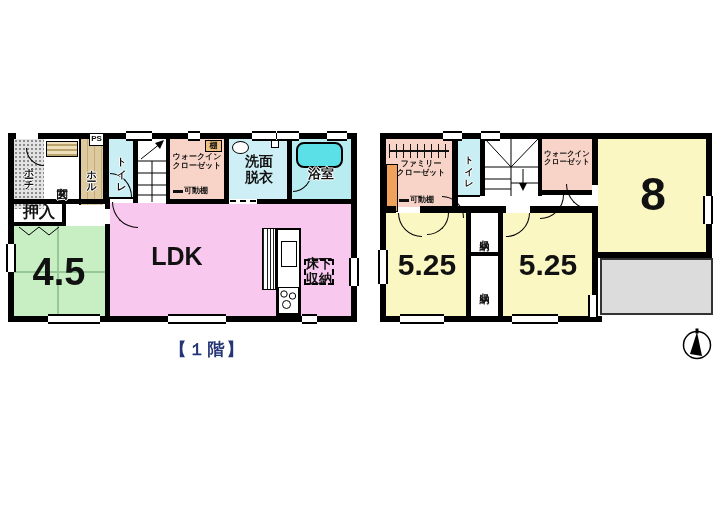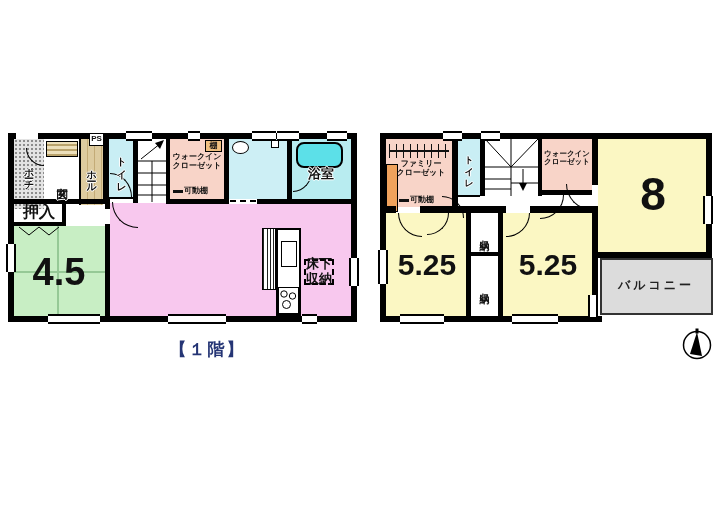--- a/index.html
+++ b/index.html
@@ -117,23 +117,26 @@
   <div class="abs lbl vtext halo" style="left:16px;top:146px;width:26px;height:54px;font-size:10px;">ポーチ</div>
   <div class="abs lbl vtext halo" style="left:48px;top:158px;width:28px;height:44px;font-size:11px;">玄関</div>
   <div class="abs lbl vtext halo" style="left:81px;top:148px;width:21px;height:56px;font-size:10px;">ホール</div>
   <div class="abs lbl" style="left:89px;top:133px;width:15px;height:13px;font-size:8px;background:#fff;border:1px solid #000;">PS</div>
   <div class="abs lbl vtext halo" style="left:112px;top:144px;width:19px;height:50px;font-size:10px;">トイレ</div>
   <div class="abs lbl" style="left:171px;top:150px;width:52px;height:24px;font-size:8px;">ウォークイン
 クローゼット</div>
   <div class="abs lbl" style="left:205px;top:140px;width:17px;height:12px;font-size:8px;background:#f0c080;border:1px solid #000;">棚</div>
   <div class="abs bar" style="left:173px;top:190px;width:10px;height:3px;"></div>
   <div class="abs lbl" style="left:184px;top:185px;width:38px;height:12px;font-size:8px;justify-content:flex-start;">可動棚</div>
+  <div class="abs lbl" style="left:235px;top:150px;width:48px;height:40px;font-size:14px;">洗面
+脱衣</div>
   <div class="abs lbl halo" style="left:297px;top:166px;width:48px;height:16px;font-size:13px;">浴室</div>
   <div class="abs lbl" style="left:16px;top:202px;width:46px;height:20px;font-size:16px;">押入</div>
   <div class="abs lbl num" style="left:20px;top:247px;width:78px;height:50px;font-size:38px;">4.5</div>
+  <div class="abs lbl num" style="left:146px;top:241px;width:62px;height:30px;font-size:25px;">LDK</div>
 
   <div class="abs" style="left:386px;top:139px;width:320px;height:177px;background:#fff;"></div>
 
   <div class="abs wall" style="left:380px;top:133px;width:332px;height:6px;"></div>
   <div class="abs wall" style="left:380px;top:133px;width:6px;height:189px;"></div>
   <div class="abs wall" style="left:380px;top:316px;width:222px;height:6px;"></div>
   <div class="abs wall" style="left:706px;top:133px;width:6px;height:125px;"></div>
   <div class="abs wall" style="left:598px;top:252px;width:114px;height:6px;"></div>
   <div class="abs wall" style="left:592px;top:252px;width:6px;height:70px;"></div>
 
@@ -196,21 +199,20 @@
   <div class="abs bar" style="left:399px;top:199px;width:10px;height:3px;"></div>
   <div class="abs lbl" style="left:410px;top:194px;width:36px;height:12px;font-size:8px;justify-content:flex-start;">可動棚</div>
   <div class="abs lbl vtext halo" style="left:459px;top:143px;width:20px;height:48px;font-size:9px;">トイレ</div>
   <div class="abs lbl" style="left:543px;top:147px;width:48px;height:22px;font-size:7.5px;">ウォークイン
 クローゼット</div>
   <div class="abs lbl num" style="left:612px;top:166px;width:82px;height:58px;font-size:46px;">8</div>
   <div class="abs lbl num" style="left:390px;top:241px;width:74px;height:48px;font-size:30px;">5.25</div>
   <div class="abs lbl num" style="left:508px;top:241px;width:80px;height:48px;font-size:30px;">5.25</div>
   <div class="abs lbl vtext" style="left:471px;top:216px;width:27px;height:34px;font-size:10px;">収納</div>
   <div class="abs lbl vtext" style="left:471px;top:260px;width:27px;height:52px;font-size:10px;">収納</div>
-  <div class="abs lbl" style="left:606px;top:273px;width:100px;height:26px;font-size:12px;letter-spacing:3px;color:#222;">バルコニー</div>
 
   <div class="abs lbl caption" style="left:150px;top:339px;width:115px;height:22px;">【１階】</div>
 
   <svg class="abs" style="left:680px;top:326px;" width="34" height="36" viewBox="0 0 34 36">
     <circle cx="17" cy="19" r="13.5" fill="#fff" stroke="#000" stroke-width="1.5"></circle>
     <rect x="15.5" y="2.5" width="3" height="5" fill="#000"></rect>
     <polygon points="17,6 22,30 10,28" fill="#000"></polygon>
   </svg>
 
 </div>

